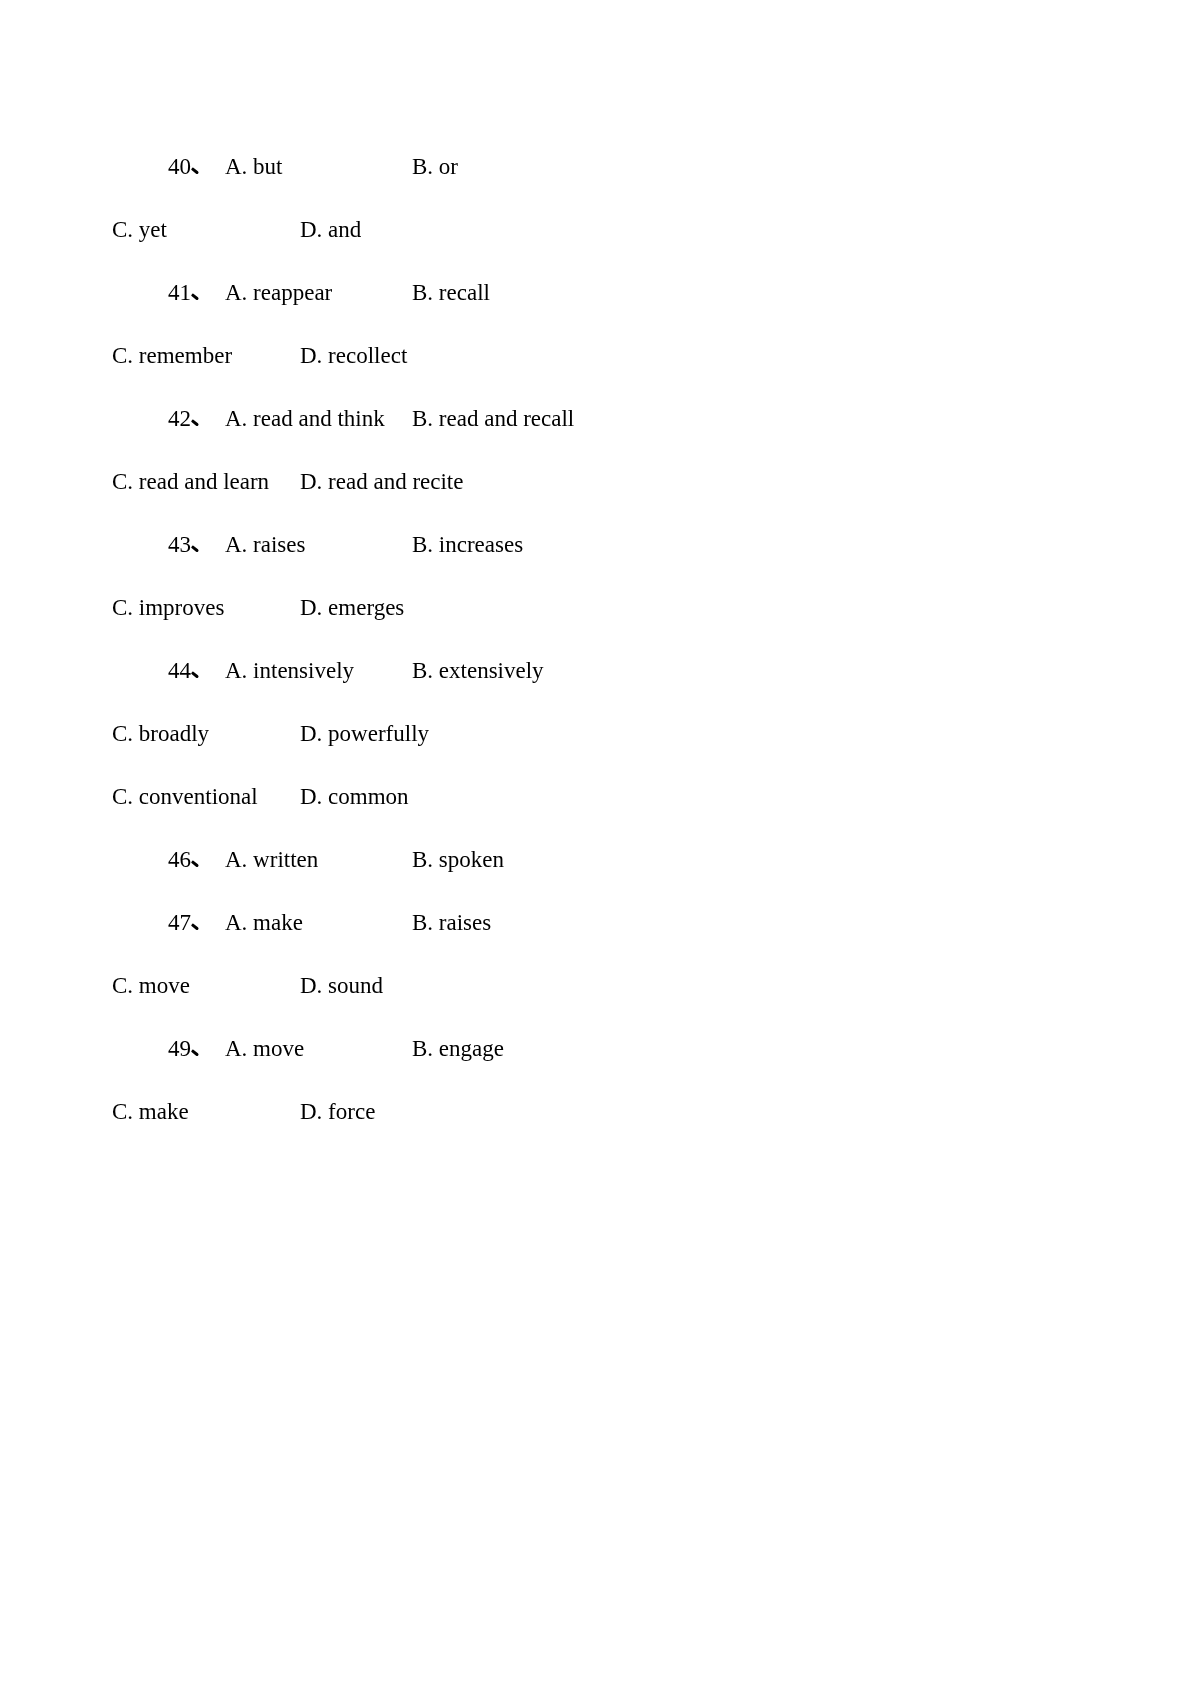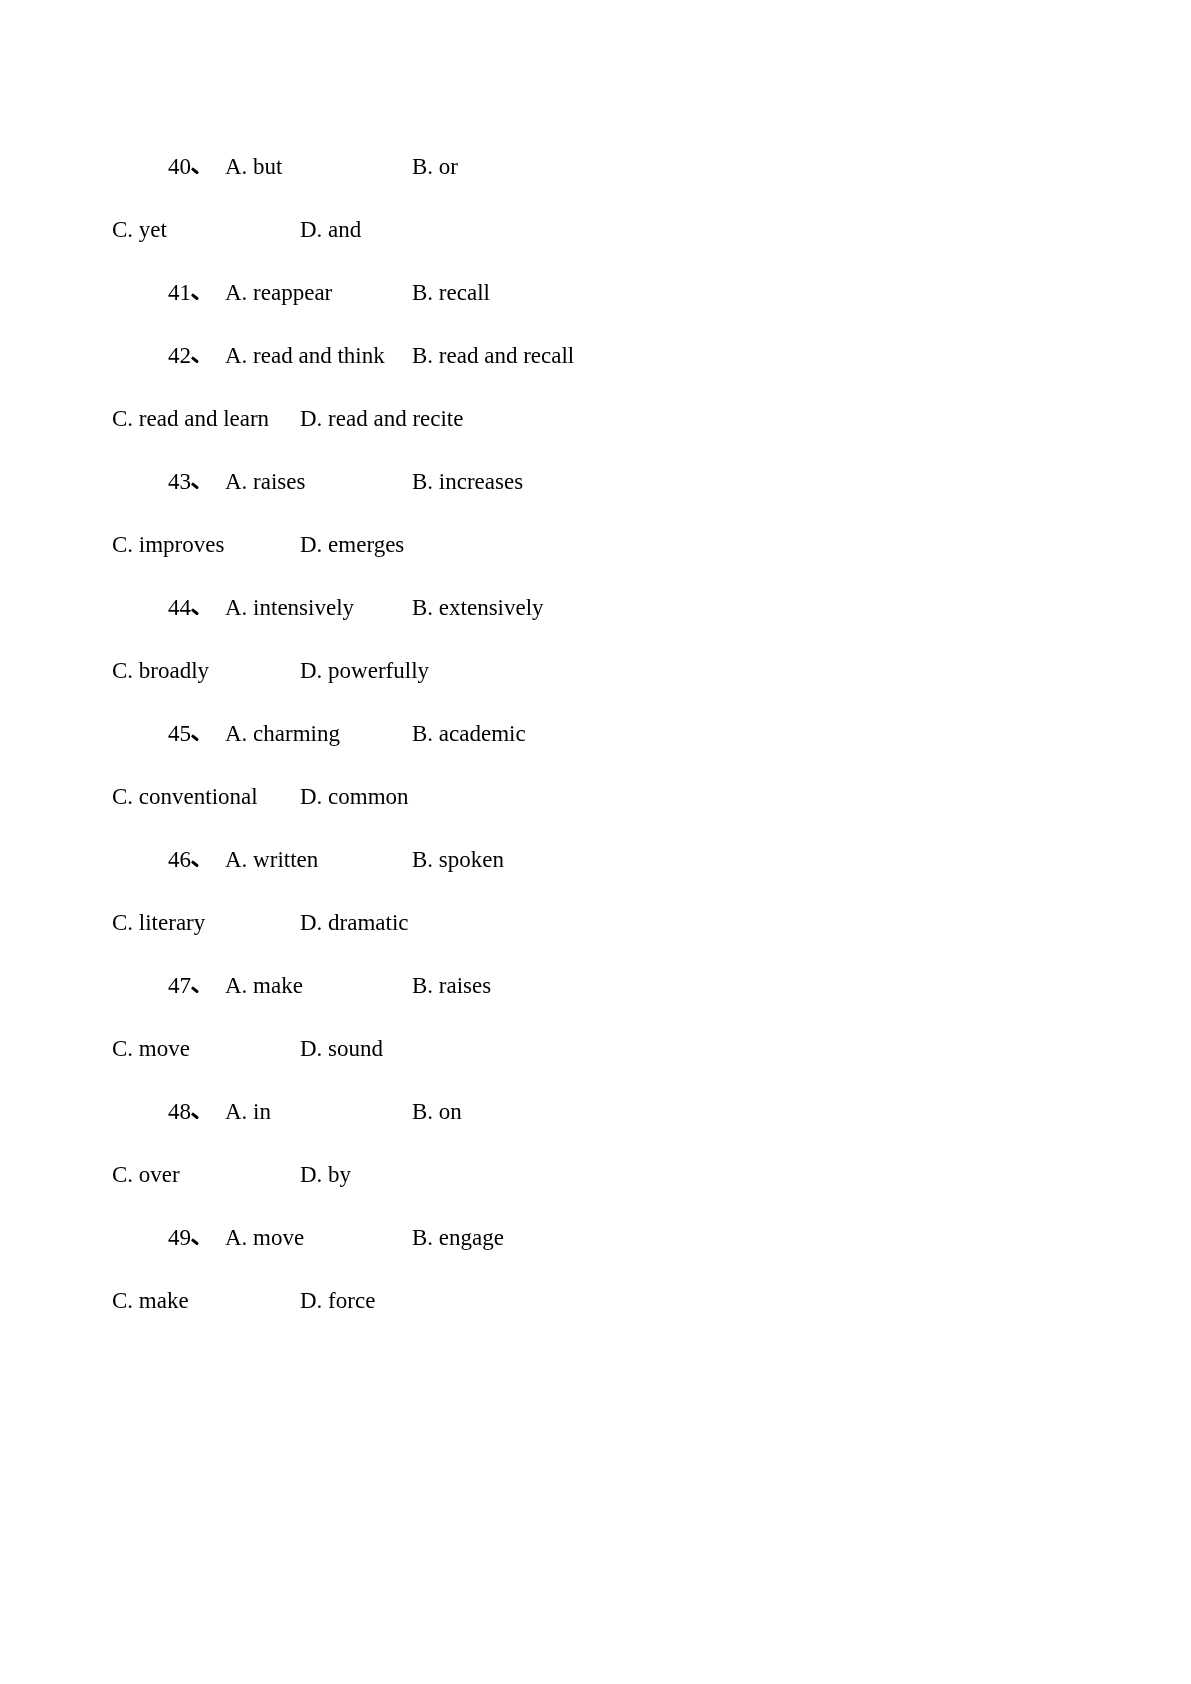--- a/index.html
+++ b/index.html
@@ -75,20 +75,24 @@
 
     <div class="q">
       <div class="line ab">
         <span class="num">
             <span>41</span>
             <span class="dun"></span>
           </span>
         <span class="opt first">A. reappear</span>
         <span class="opt">B. recall</span>
       </div>
+      <div class="line cd">
+        <span class="opt first">C. remember</span>
+        <span class="opt">D. recollect</span>
+      </div>
     </div>
 
     <div class="q">
       <div class="line ab">
         <span class="num">
             <span>42</span>
             <span class="dun"></span>
           </span>
         <span class="opt first">A. read and think</span>
         <span class="opt">B. read and recall</span>
@@ -123,78 +127,52 @@
         <span class="opt first">A. intensively</span>
         <span class="opt">B. extensively</span>
       </div>
       <div class="line cd">
         <span class="opt first">C. broadly</span>
         <span class="opt">D. powerfully</span>
       </div>
     </div>
 
     <div class="q">
-      <div class="line ab">
-        <span class="num">
-            <span>45</span>
-            <span class="dun"></span>
-          </span>
-        <span class="opt first">A. charming</span>
-        <span class="opt">B. academic</span>
-      </div>
       <div class="line cd">
         <span class="opt first">C. conventional</span>
         <span class="opt">D. common</span>
       </div>
     </div>
 
     <div class="q">
       <div class="line ab">
         <span class="num">
             <span>46</span>
             <span class="dun"></span>
           </span>
         <span class="opt first">A. written</span>
         <span class="opt">B. spoken</span>
-      </div>
-      <div class="line cd">
-        <span class="opt first">C. literary</span>
-        <span class="opt">D. dramatic</span>
       </div>
     </div>
 
     <div class="q">
       <div class="line ab">
         <span class="num">
             <span>47</span>
             <span class="dun"></span>
           </span>
         <span class="opt first">A. make</span>
         <span class="opt">B. raises</span>
       </div>
       <div class="line cd">
         <span class="opt first">C. move</span>
         <span class="opt">D. sound</span>
       </div>
     </div>
 
-    <div class="q">
-      <div class="line ab">
-        <span class="num">
-            <span>48</span>
-            <span class="dun"></span>
-          </span>
-        <span class="opt first">A. in</span>
-        <span class="opt">B. on</span>
-      </div>
-      <div class="line cd">
-        <span class="opt first">C. over</span>
-        <span class="opt">D. by</span>
-      </div>
-    </div>
 
     <div class="q">
       <div class="line ab">
         <span class="num">
             <span>49</span>
             <span class="dun"></span>
           </span>
         <span class="opt first">A. move</span>
         <span class="opt">B. engage</span>
       </div>

